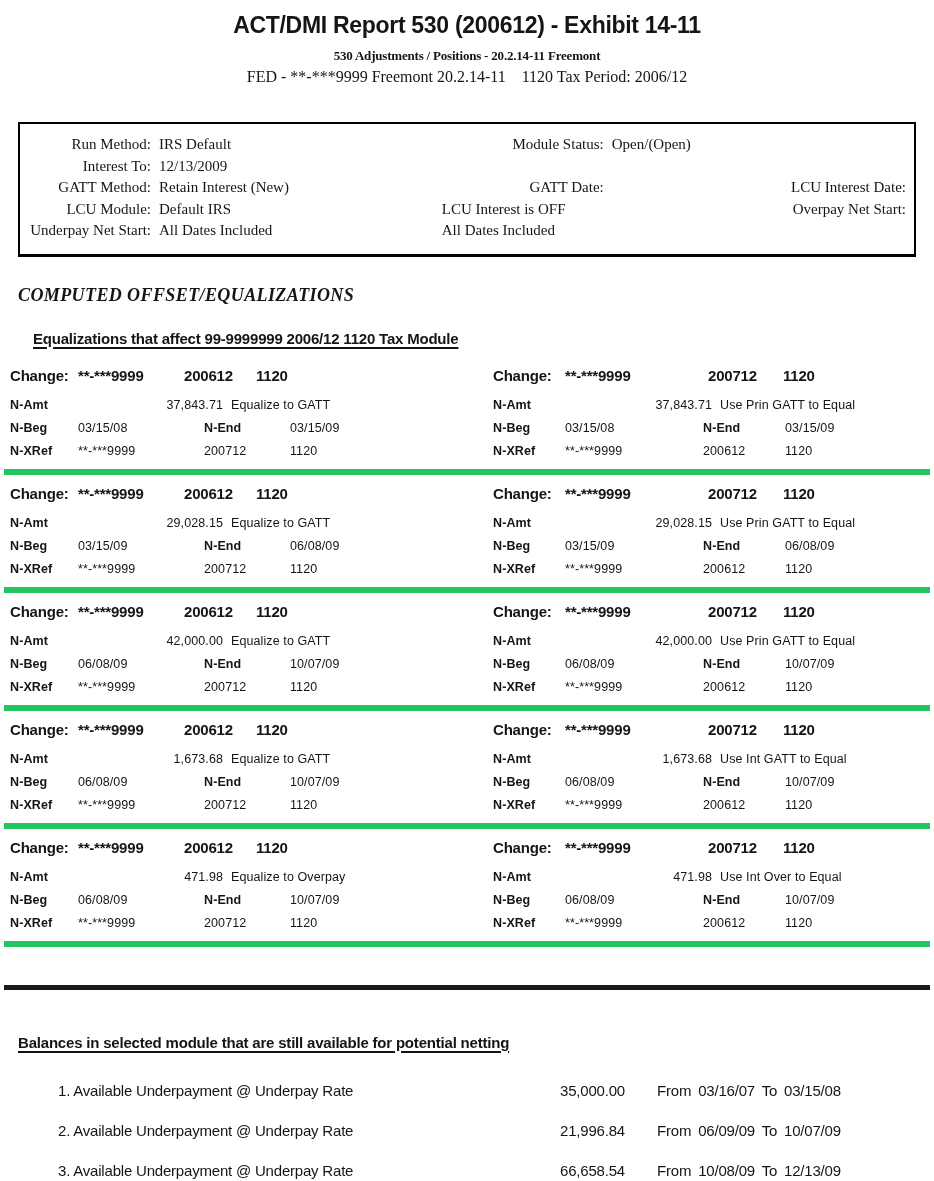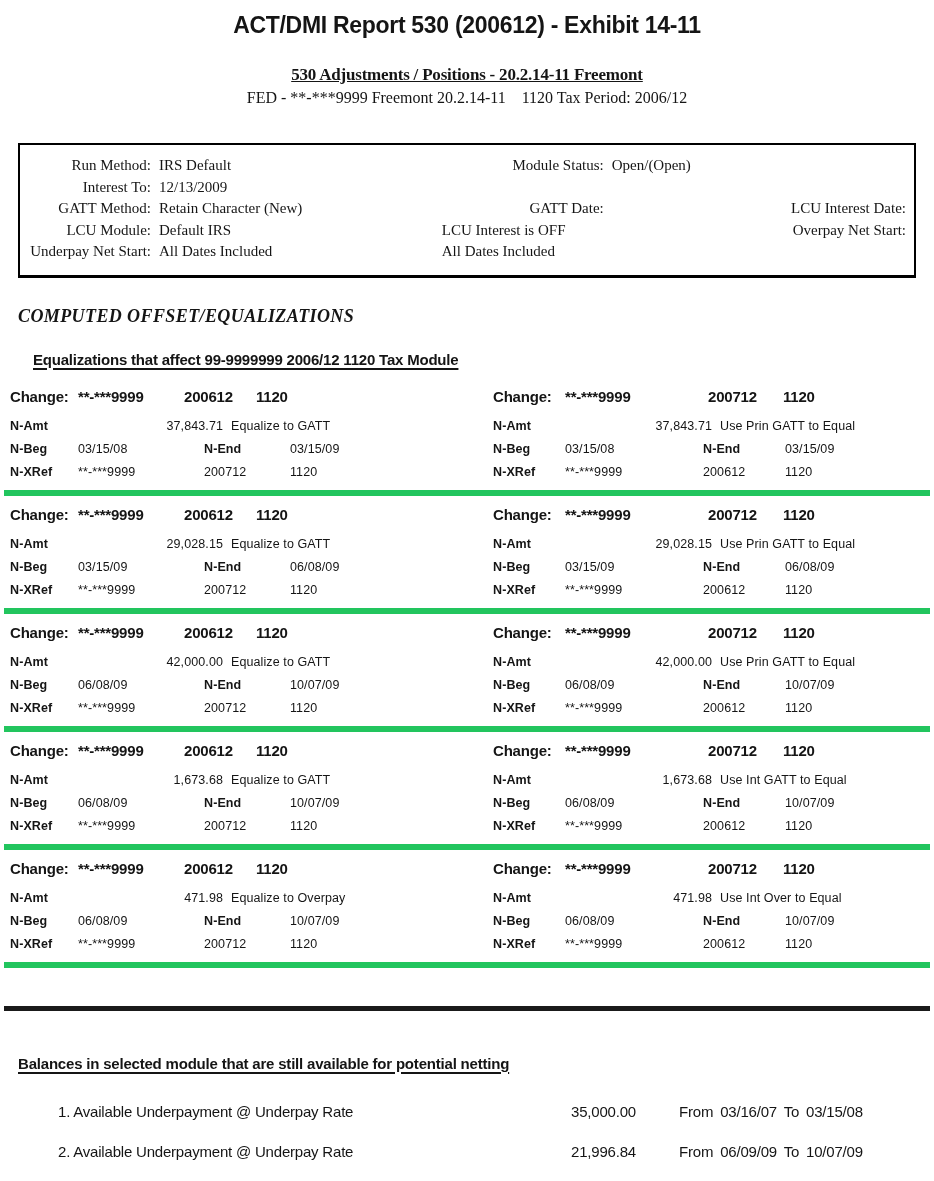--- a/index.html
+++ b/index.html
@@ -12,22 +12,22 @@
   }
   .page { width: 934px; height: 986px; position: relative; }
 
   
   .report-header { text-align: center; padding-top: 12px; }
   .report-title {
     font-size: 23px; font-weight: bold; letter-spacing: -0.3px;
     font-family: "Liberation Sans", sans-serif;
   }
   .report-subtitle {
-    margin-top: 26px; font-size: 17px; font-weight: bold;
-    font-family: "Liberation Serif", serif; letter-spacing: -0.2px; text-decoration: underline;
+    margin-top: 9px; font-size: 13px; font-weight: bold;
+    font-family: "Liberation Serif", serif; letter-spacing: -0.2px;
   }
   .report-line3 {
     margin-top: 4px; font-size: 16px; white-space: pre;
     font-family: "Liberation Serif", serif;
   }
 
   
   .settings-box {
     margin: 36px 18px 0 18px;
     border: 2px solid #000;
@@ -83,21 +83,21 @@
   .eq-lbl { font-weight: bold; }
   .amt { text-align: right; }
   .desc { padding-left: 8px; }
 
   
   .thick-divider { margin: 38px 4px 0 4px; height: 5px; background: #1a1a1a; }
   .balances-heading { margin: 44px 0 0 18px; font-size: 15px; font-weight: bold; letter-spacing: -0.2px; }
   .balance-rows { margin: 20px 0 0 58px; }
   .balance-row {
     display: grid; grid-template-columns: 500px 69px 1fr;
-    height: 40px; align-items: center; font-size: 15px; letter-spacing: -0.2px; gap: 11px;
+    height: 40px; align-items: center; font-size: 15px; letter-spacing: -0.2px;
   }
   .balance-amount { text-align: center; }
   .balance-range { padding-left: 30px; word-spacing: 3px; }
 </style>
 </head>
 <body>
 
 <div class="page">
 
   <div class="report-header">
@@ -106,21 +106,21 @@
     <div class="report-line3">FED - **-***9999 Freemont 20.2.14-11    1120 Tax Period: 2006/12</div>
   </div>
 
   <div class="settings-box">
     <div class="settings-col left">
       <span class="settings-label">Run Method:</span>
       <span class="settings-value">IRS Default</span>
       <span class="settings-label">Interest To:</span>
       <span class="settings-value">12/13/2009</span>
       <span class="settings-label">GATT Method:</span>
-      <span class="settings-value">Retain Character (New)</span>
+      <span class="settings-value">Retain Interest (New)</span>
       <span class="settings-label">LCU Module:</span>
       <span class="settings-value">Default IRS</span>
       <span class="settings-label">Underpay Net Start:</span>
       <span class="settings-value">All Dates Included</span>
     </div>
     <div class="settings-col right">
       <span class="settings-label">Module Status:</span>
       <span class="settings-value">Open/(Open)</span>
       <span class="settings-label"></span>
       <span class="settings-value"></span>

